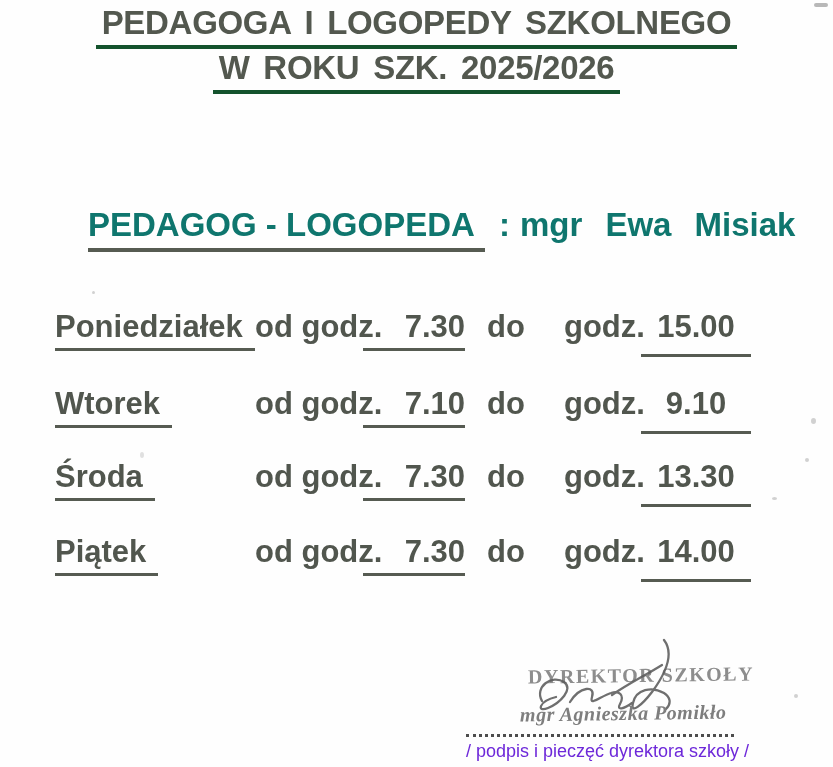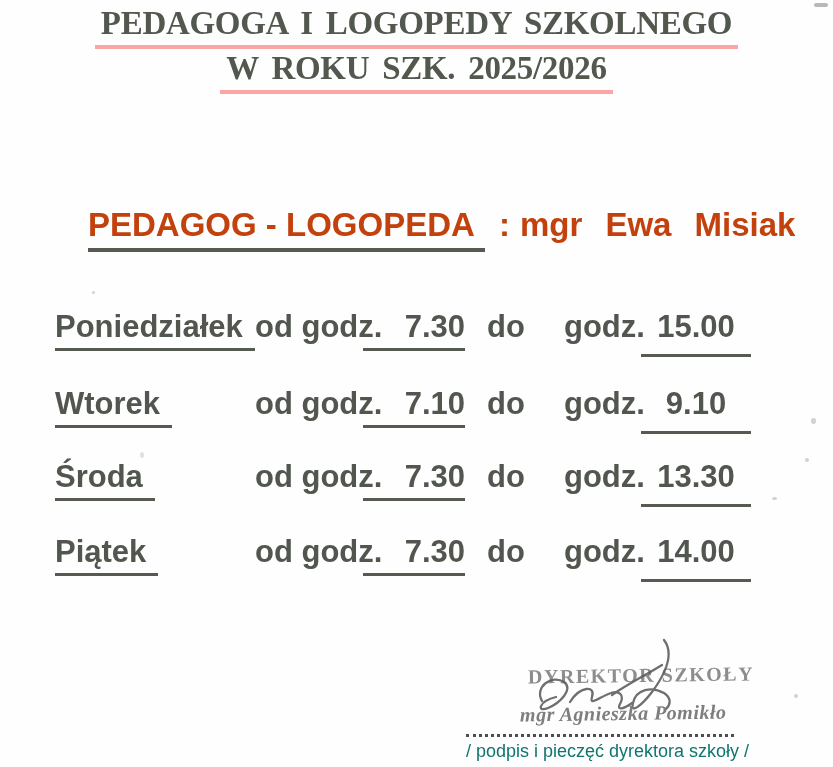--- a/index.html
+++ b/index.html
@@ -22,34 +22,33 @@
     font-weight: 700;
     font-size: 33px;
     letter-spacing: -0.3px;
     word-spacing: 5px;
     color: #53584f;
   }
   .title-line-1 { top: 4px; }
   .title-line-2 { top: 49px; }
   .title-underline {
     display: inline-block;
-    border-bottom: 4px solid #fca5a5;
+    border-bottom: 4px solid #14532d;
     padding: 0 6px 3px 6px;
-    font-family: Liberation Serif, serif;
   }
 
   
   .heading {
     position: absolute;
     left: 88px;
     top: 206px;
     font-size: 33px;
     font-weight: 700;
     white-space: nowrap;
-    color: #c2410c;
+    color: #0f766e;
   }
   .heading .role {
     display: inline-block;
     border-bottom: 4px solid #565b52;
     padding: 0 10px 4px 0;
   }
   .heading .colon { margin: 0 10px 0 14px; }
   .heading .person { word-spacing: 14px; }
 
   
@@ -119,21 +118,21 @@
     width: 268px;
     height: 8px;
     border-bottom: 3px dotted #4d4d4d;
   }
   .sign-caption {
     position: absolute;
     left: 466px;
     top: 741px;
     font-size: 18px;
     font-weight: 400;
-    color: #0f766e;
+    color: #6d28d9;
     white-space: nowrap;
   }
 
   
   .speck {
     position: absolute;
     background: #bdbdbd;
     border-radius: 50%;
     opacity: 0.7;
   }

